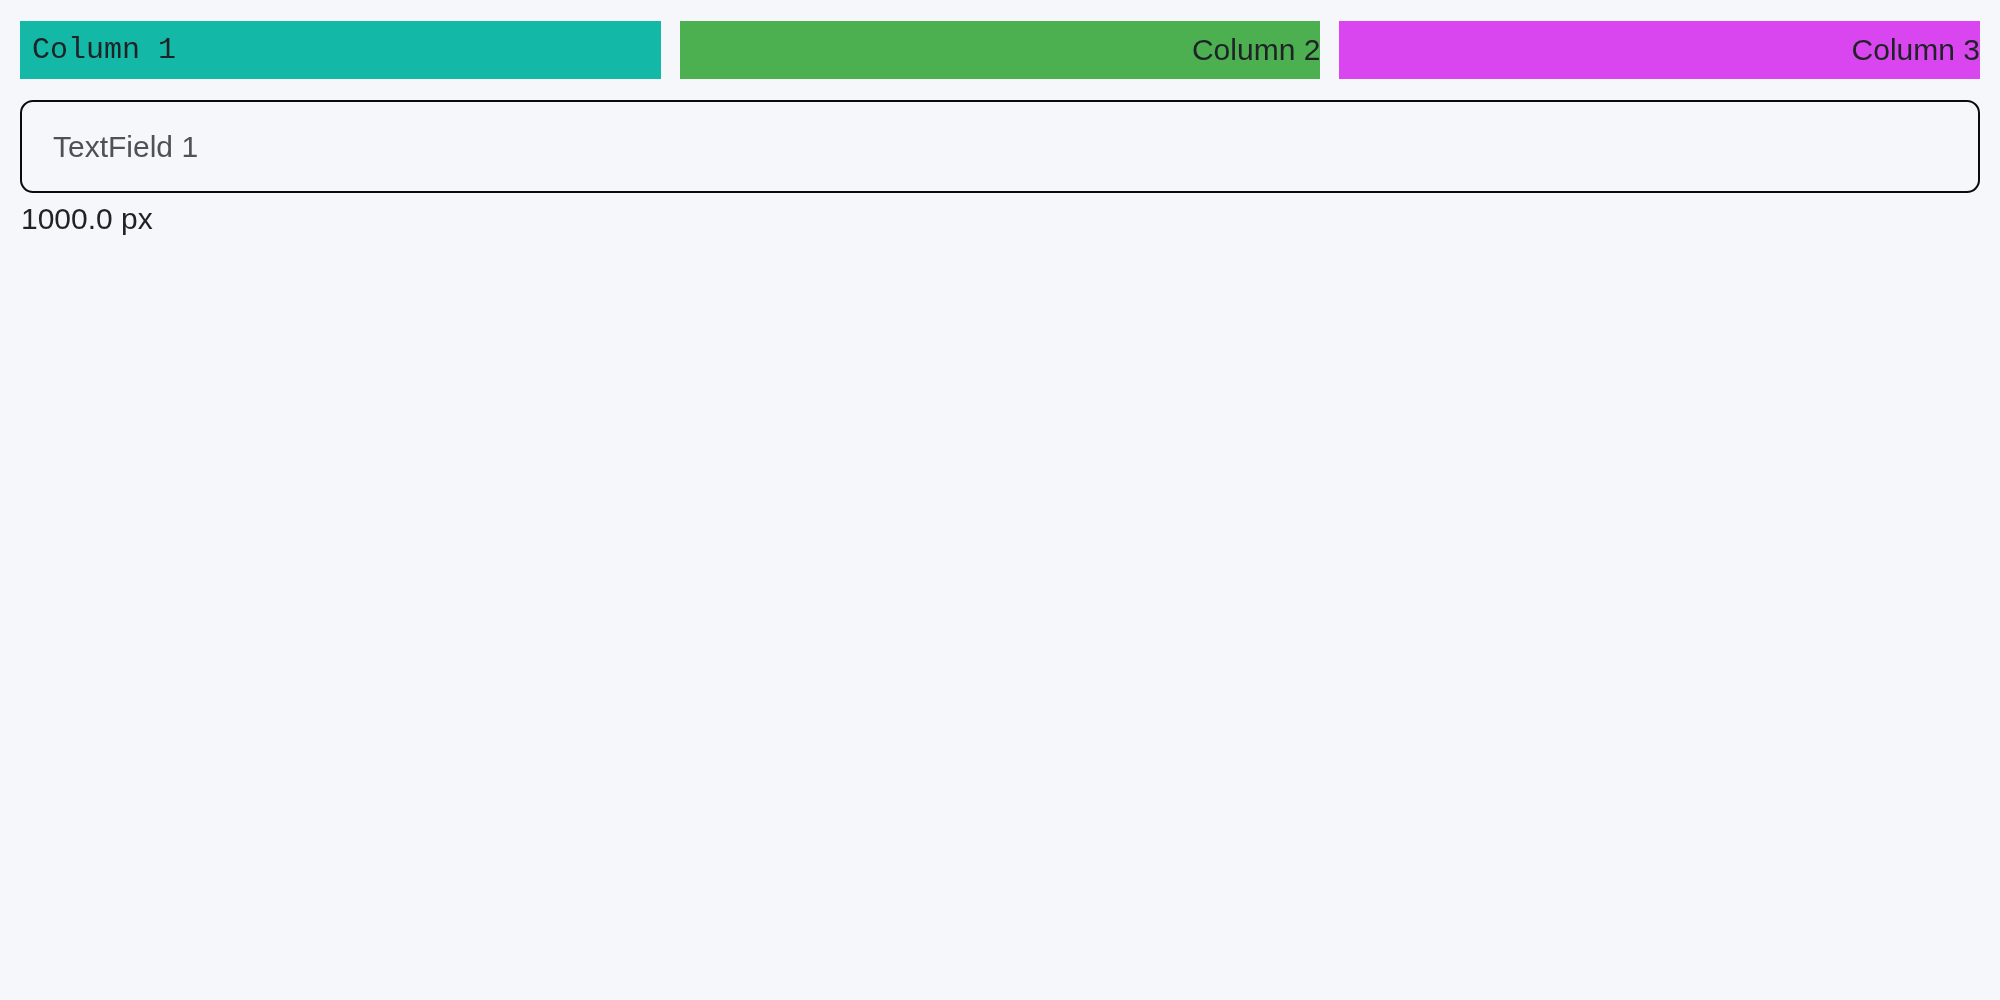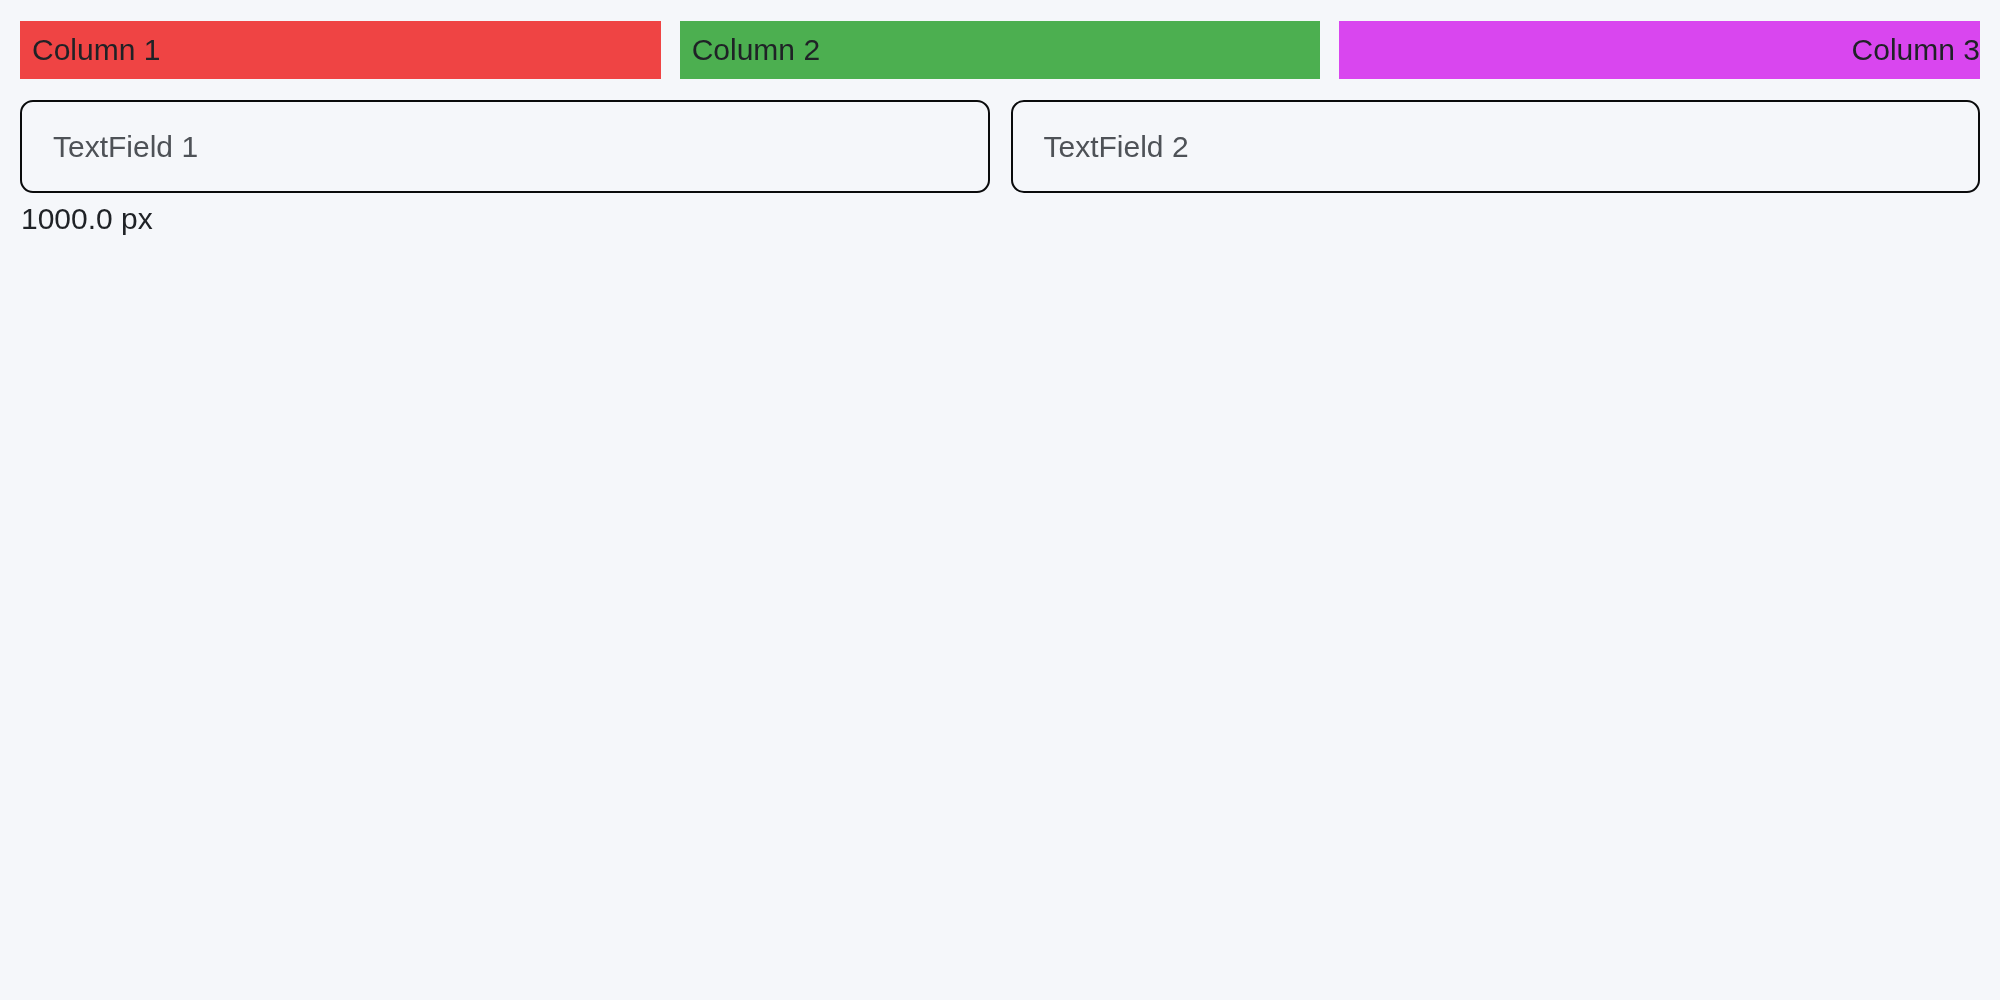--- a/index.html
+++ b/index.html
@@ -49,29 +49,28 @@
     margin: 9px 0 0 21px;
     font-size: 30px;
     line-height: 1.1;
     color: #1f2226;
   }
 </style>
 </head>
 <body style="background-color: rgb(245, 247, 250);">
 
 <div class="columns-row">
-  <div class="column-cell" style="background-color: #ef4444;">
+  <div class="column-cell" style="background-color: #14b8a6; font-family: Liberation Mono, monospace;">
     <span>Column 1</span>
   </div>
-  <div class="column-cell" style="background-color: rgb(76, 175, 80);">
+  <div class="column-cell" style="background-color: rgb(76, 175, 80); justify-content: flex-end;">
     <span>Column 2</span>
   </div>
   <div class="column-cell" style="background-color: #d946ef; justify-content: flex-end;">
     <span>Column 3</span>
   </div>
 </div>
 
 <div class="fields-row">
   <input type="text" class="text-field" placeholder="TextField 1" style="">
-  <input type="text" class="text-field" placeholder="TextField 2" style="">
 </div>
 
 <div class="density-label">1000.0 px</div>
 
 </body></html>

